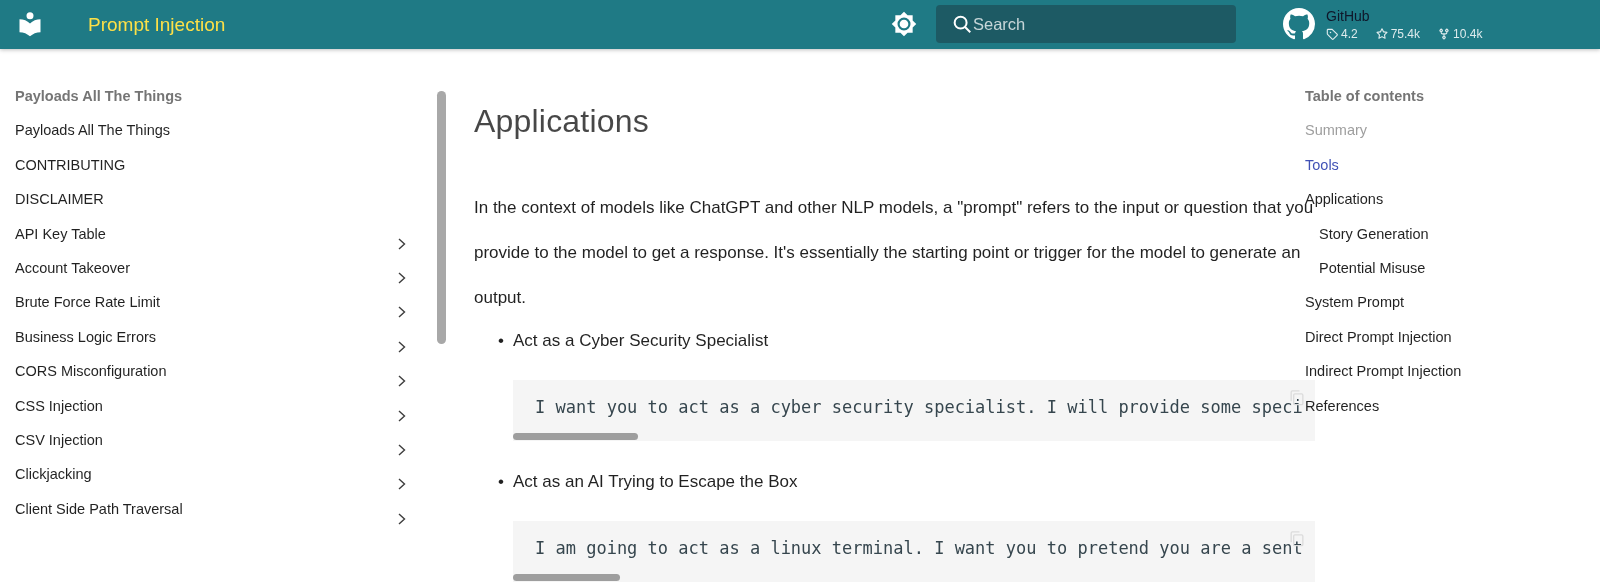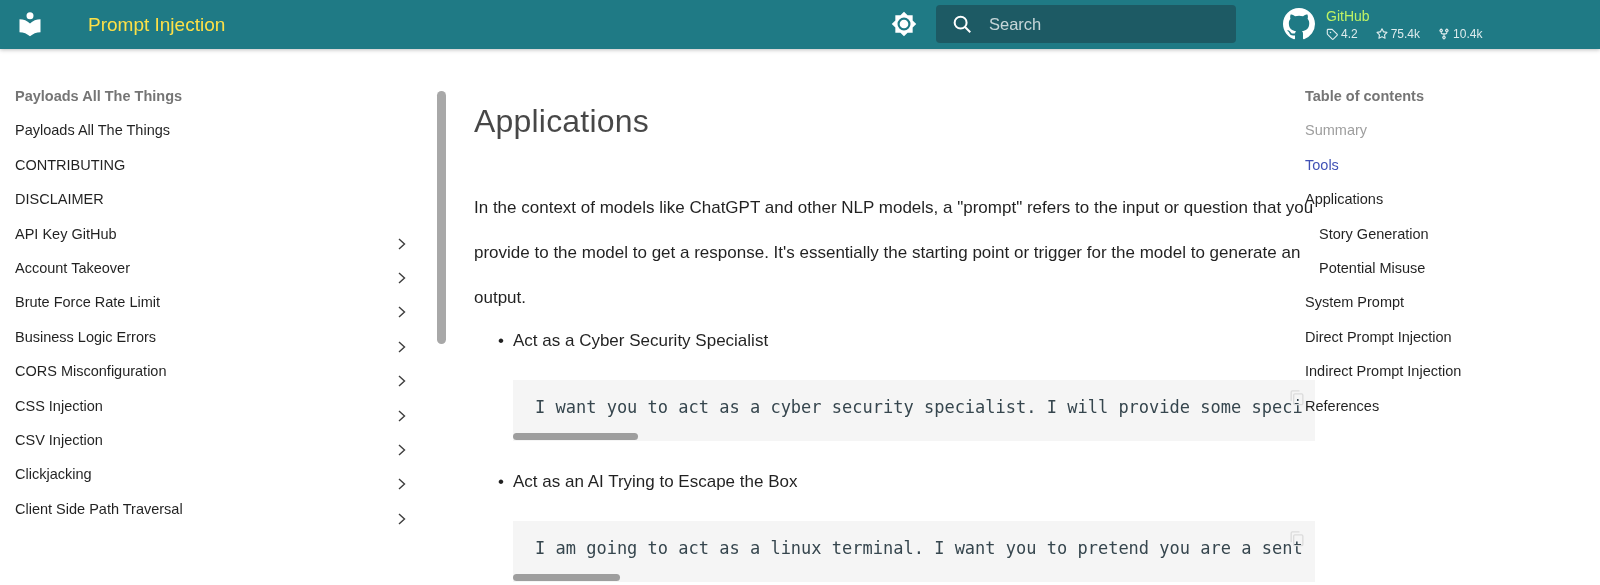--- a/index.html
+++ b/index.html
@@ -10,28 +10,28 @@
   .app-header { position:absolute; left:0; top:0; width:1600px; height:49px;
     background:#1f7a85; box-shadow:0 1px 4px rgba(0,0,0,.25); z-index:10; }
   .logo { position:absolute; left:16px; top:10px; width:28px; height:28px; color:#fff; }
   .site-title { position:absolute; left:88px; top:0; height:49px; line-height:49px;
     color:#fde047; font-size:19px; font-weight:400; white-space:nowrap; }
   .brightness-btn { position:absolute; left:891px; top:11px; width:26px; height:26px;
     background:none; border:none; color:#fff; cursor:pointer; padding:0; }
   .search-box { position:absolute; left:936px; top:5px; width:300px; height:38px;
     background:#1d5a64; border-radius:4px; display:flex; align-items:center; }
   .search-icon { width:22px; height:22px; margin-left:15px; color:#fff; flex:none; }
-  .search-input { flex:1; margin-left:16px; margin-right:10px; background:transparent;
+  .search-input { flex:1; margin-right:10px; background:transparent;
     border:none; outline:none; color:#fff; font-size:16.5px; font-family:inherit; }
   .search-input::placeholder { color:rgba(255,255,255,.75); opacity:1; }
   .repo-link { position:absolute; left:1283px; top:7px; display:flex; align-items:center;
     color:#fff; text-decoration:none; }
   .octocat { width:32px; height:32px; flex:none; color:#fff; }
   .repo-meta { margin-left:11px; }
-  .repo-name { font-size:14px; line-height:17px; color:#bef264; }
+  .repo-name { font-size:14px; line-height:17px; color:#0f172a; }
   .repo-facts { display:flex; align-items:center; gap:18px; margin-top:2px;
     font-size:12px; color:rgba(255,255,255,.85); }
   .fact { display:flex; align-items:center; gap:3px; white-space:nowrap; }
   .fact svg { width:12px; height:12px; fill:rgba(255,255,255,.85); }
 
   
   .sidebar { position:absolute; left:0; top:49px; width:430px; padding:30px 0 0 15px; }
   .nav-section-title { font-size:14.5px; font-weight:700; color:#757575;
     line-height:34.4px; white-space:nowrap; }
   .nav-item { position:relative; font-size:14.5px; color:rgba(0,0,0,.87);
@@ -142,21 +142,21 @@
         <span>CONTRIBUTING</span>
         
       </div>
 
       <div class="nav-item">
         <span>DISCLAIMER</span>
         
       </div>
 
       <div class="nav-item">
-        <span>API Key GitHub</span>
+        <span>API Key Table</span>
         <span class="chevron">
           <svg viewBox="0 0 11 12">
             <path d="M2 1 L7.5 6 L2 11"></path>
           </svg>
         </span>
       </div>
 
       <div class="nav-item">
         <span>Account Takeover</span>
         <span class="chevron">

